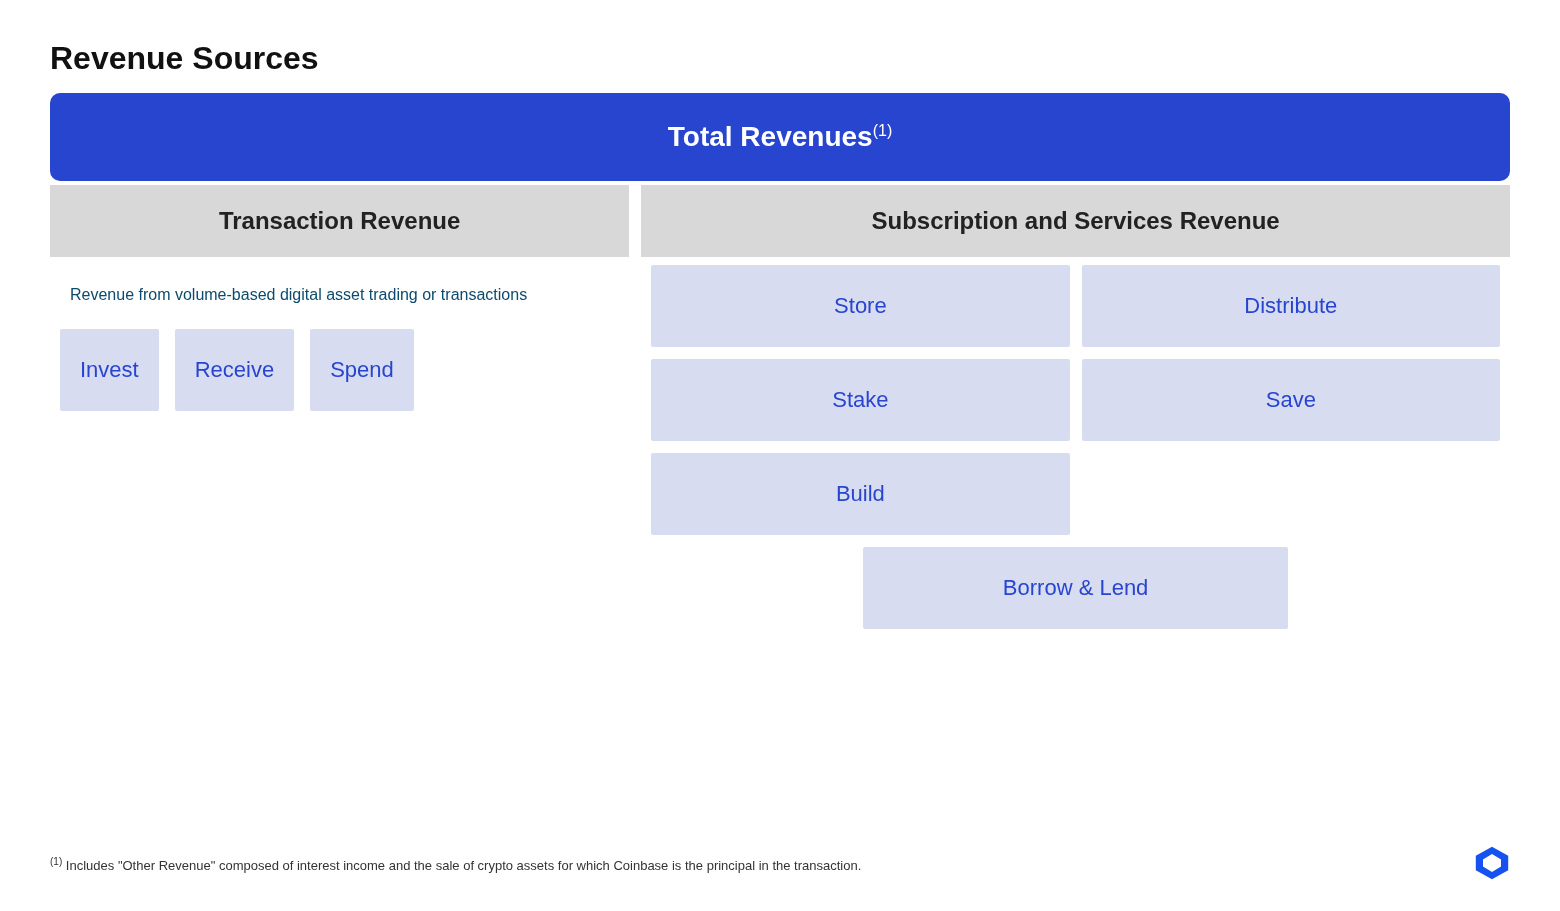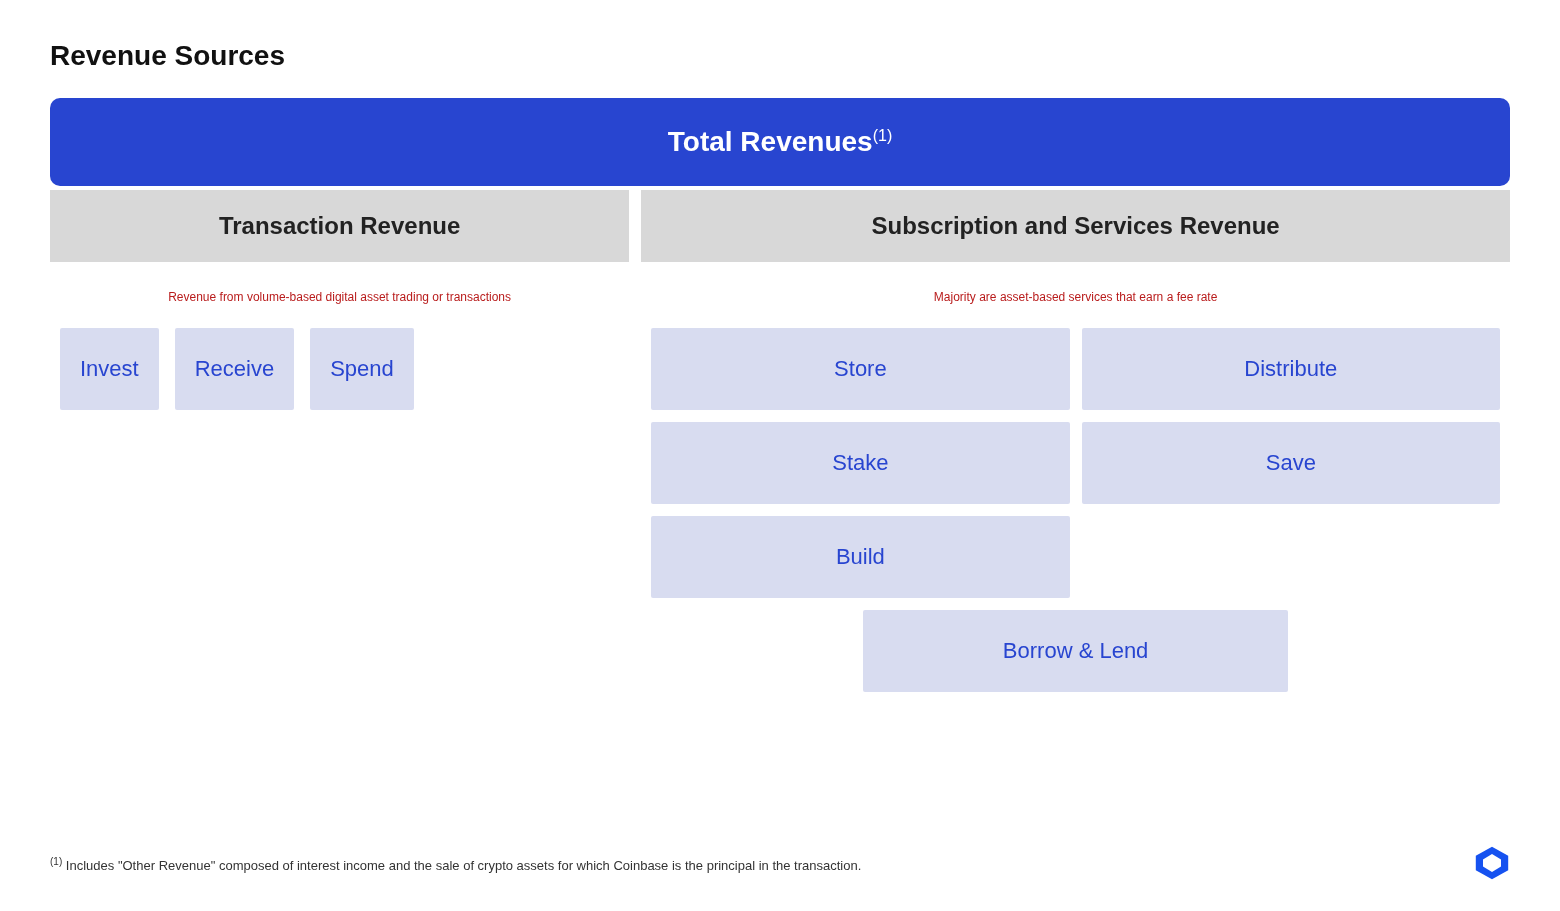--- a/index.html
+++ b/index.html
@@ -5,24 +5,24 @@
     * { box-sizing: border-box; margin: 0; padding: 0; }
     body {
       font-family: 'Helvetica Neue', Arial, sans-serif;
       background: #ffffff;
       padding: 40px 50px;
       min-height: 911px;
       position: relative;
     }
 
     .page-title {
-      font-size: 28px;
+      font-size: 32px;
       font-weight: 700;
       color: #111111;
-      margin-bottom: 26px;
+      margin-bottom: 16px;
     }
 
     .total-revenues-bar {
       background: #2845d0;
       color: white;
       text-align: center;
       padding: 28px 20px;
       font-size: 28px;
       font-weight: 600;
       margin-bottom: 4px;
@@ -49,23 +49,23 @@
       background: #d8d8d8;
       text-align: center;
       padding: 22px 10px;
       font-size: 24px;
       font-weight: 600;
       color: #222222;
       margin-bottom: 8px;
     }
 
     .column-desc {
-      text-align: center;
-      font-size: 12px;
-      color: #b91c1c;
+      text-align: left;
+      font-size: 16px;
+      color: #0c4a6e;
       line-height: 1.5;
       padding: 18px 20px 22px;
     }
 
     .service-buttons-single {
       display: flex;
       flex-direction: row;
       gap: 16px;
       padding: 0 10px;
     }
@@ -145,21 +145,20 @@
     <div class="column-desc">Revenue from volume-based digital asset trading or transactions</div>
     <div class="service-buttons-single">
       <div class="service-button">Invest</div>
       <div class="service-button">Receive</div>
       <div class="service-button">Spend</div>
     </div>
   </div>
 
   <div class="column subscription-column">
     <div class="column-header">Subscription and Services Revenue</div>
-    <div class="column-desc">Majority are asset-based services that earn a fee rate</div>
     <div class="sub-buttons-grid">
       <div class="service-button">Store</div>
       <div class="service-button">Distribute</div>
       <div class="service-button">Stake</div>
       <div class="service-button">Save</div>
       <div class="service-button">Build</div>
       <div class="sub-button-full">
         <div class="service-button">Borrow &amp; Lend</div>
       </div>
     </div>

